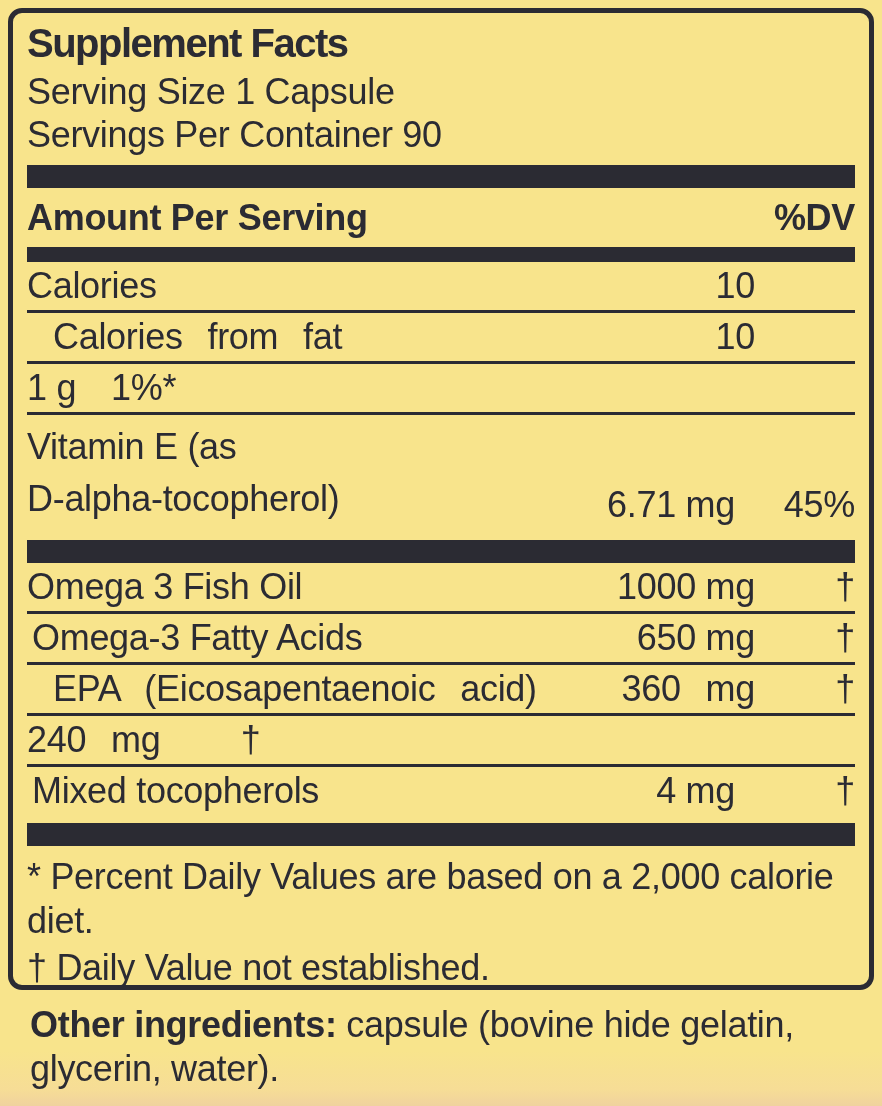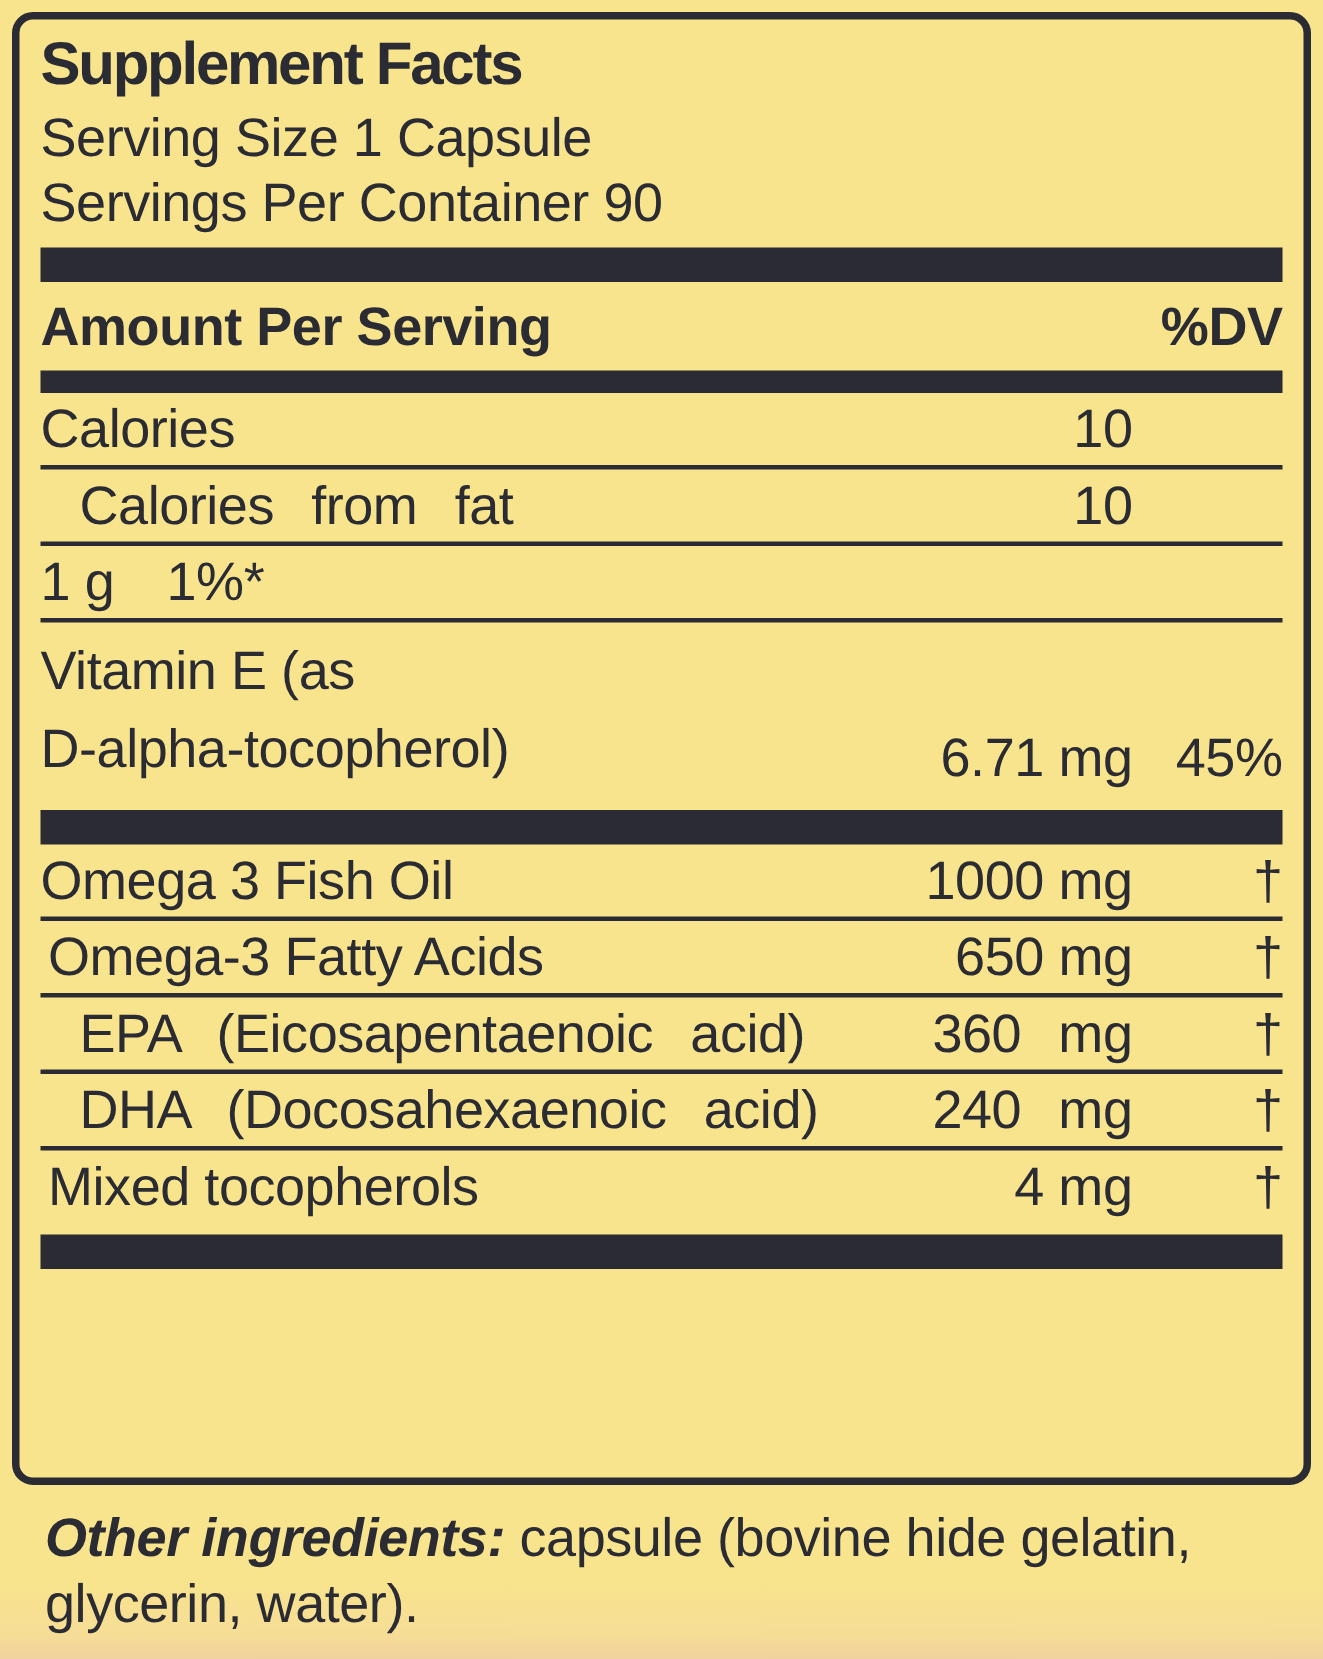--- a/index.html
+++ b/index.html
@@ -55,42 +55,42 @@
   .hdr-row .spacer{flex:1 1 auto;}
   .rows{display:block;}
   .row{
     display:flex;
     align-items:center;
     font-size:36px;
     line-height:1.0;
     padding:6px 0 6px 0;
     border-bottom:3px solid var(--ink);
   }
-  .rows .row:last-child{border-bottom:none;}
+  .rows .row:last-child{border-bottom:none;gap:20px;}
   .row .name{flex:1 1 auto;}
   .row.lvl1 .name{padding-left:5px;}
   .row.lvl2 .name{padding-left:26px;}
   .row.lvl2{word-spacing:0.42em;}
   .row .amt{white-space:nowrap;text-align:right;}
   .row .dv{flex:0 0 100px;text-align:right;white-space:nowrap;}
   .row.two-line{align-items:flex-end;}
   .row.two-line .name{line-height:1.46;}
   .row.two-line .amt,.row.two-line .dv{padding-bottom:3px;}
   .footnotes{
     font-size:36px;
     line-height:1.24;
     padding:9px 0 0 0;
   }
   .footnote{margin:0 0 2px 0;}
   .other{
     margin:13px 30px 0 30px;
     font-size:36px;
     line-height:1.22;
   }
-  .other b{font-weight:700;font-style:italic;}
+  .other b{font-weight:700;}
 </style>
 </head>
 <body>
 
 <div class="facts-box">
   <h1 class="title">Supplement Facts</h1>
   <div class="serving-line">Serving Size 1 Capsule</div>
   <div class="serving-line">Servings Per Container 90</div>
 
   <div class="bar thick"></div>
@@ -137,28 +137,31 @@
         <span class="name">Omega-3 Fatty Acids</span>
         <span class="amt">650 mg</span>
         <span class="dv">†</span>
       </div>
       <div class="row lvl2">
         <span class="name">EPA (Eicosapentaenoic acid)</span>
         <span class="amt">360 mg</span>
         <span class="dv">†</span>
       </div>
       <div class="row lvl2">
-        <span class="name">DHA (Docosahexaenoic acid)</span>
         <span class="amt">240 mg</span>
         <span class="dv">†</span>
       </div>
       <div class="row lvl1">
         <span class="name">Mixed tocopherols</span>
         <span class="amt">4 mg</span>
         <span class="dv">†</span>
       </div>
     </div>
 
   <div class="bar thick"></div>
 
+  <div class="footnotes">
+    <div class="footnote">* Percent Daily Values are based on a 2,000 calorie diet.</div>
+    <div class="footnote">† Daily Value not established.</div>
+  </div>
 </div>
 
 <p class="other"><b>Other ingredients:</b> <span>capsule (bovine hide gelatin, glycerin, water).</span></p>
 
 </body></html>

